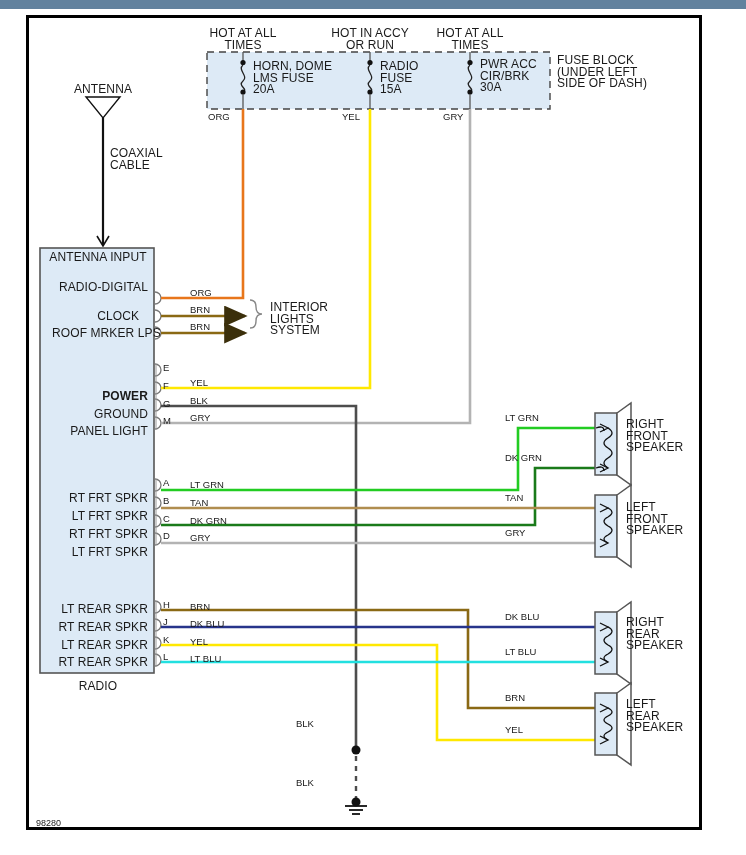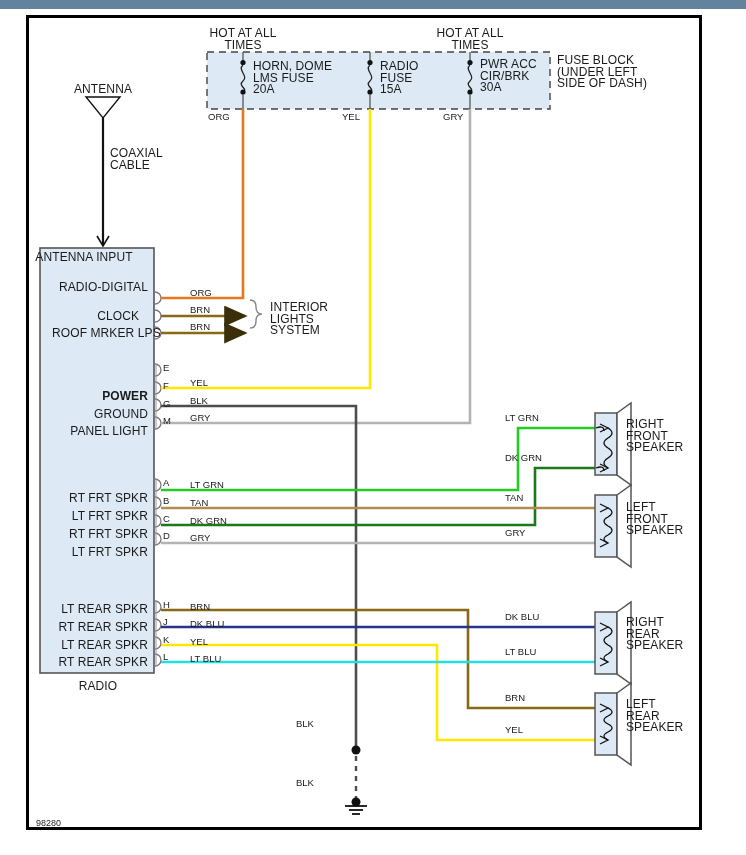--- a/index.html
+++ b/index.html
@@ -146,20 +146,22 @@
       <rect x="595" y="693" width="22" height="62" fill="#ddeaf6" stroke="#555" stroke-width="1.5"></rect>
       <path d="M617,693 L631,683 L631,765 L617,755 Z" fill="#fff" stroke="#555" stroke-width="1.5"></path>
       <path d="M600,704 L608,708 L600,712" fill="none" stroke="#111" stroke-width="1.3"></path>
       <path d="M600,736 L608,740 L600,744" fill="none" stroke="#111" stroke-width="1.3"></path>
       <path d="M608,708 q8,4 0,8 q-8,4 0,8 q8,4 0,8 q-8,4 0,8" fill="none" stroke="#111" stroke-width="1.3"></path>
     </g>
   </svg>
 
   <div class="lbl c" style="left:183px;top:28px;width:120px;">HOT AT ALL
 TIMES</div>
+  <div class="lbl c" style="left:310px;top:28px;width:120px;">HOT IN ACCY
+OR RUN</div>
   <div class="lbl c" style="left:410px;top:28px;width:120px;">HOT AT ALL
 TIMES</div>
 
   <div class="lbl" style="left:253px;top:61px;">HORN, DOME
 LMS FUSE
 20A</div>
   <div class="lbl" style="left:380px;top:61px;">RADIO
 FUSE
 15A</div>
   <div class="lbl" style="left:480px;top:59px;">PWR ACC
@@ -171,21 +173,21 @@
 SIDE OF DASH)</div>
 
   <div class="wlbl" style="left:208px;top:111px;">ORG</div>
   <div class="wlbl" style="left:342px;top:111px;">YEL</div>
   <div class="wlbl" style="left:443px;top:111px;">GRY</div>
 
   <div class="lbl c" style="left:53px;top:84px;width:100px;">ANTENNA</div>
   <div class="lbl" style="left:110px;top:148px;">COAXIAL
 CABLE</div>
 
-  <div class="lbl c" style="left:29px;top:252px;width:110px;">ANTENNA INPUT</div>
+  <div class="lbl c" style="left:43px;top:252px;width:110px;">ANTENNA INPUT</div>
   <div class="lbl c" style="left:42px;top:681px;width:112px;">RADIO</div>
 
   <div class="lbl r" style="left:44px;top:282px;width:104px;">RADIO-DIGITAL</div>
   <div class="lbl r" style="left:35px;top:311px;width:104px;text-align:right;">CLOCK</div>
   <div class="lbl r" style="left:52px;top:328px;width:104px;">ROOF MRKER LPS</div>
   <div class="lbl r" style="left:44px;top:391px;width:104px;font-weight:bold;">POWER</div>
   <div class="lbl r" style="left:44px;top:409px;width:104px;">GROUND</div>
   <div class="lbl r" style="left:44px;top:426px;width:104px;">PANEL LIGHT</div>
   <div class="lbl r" style="left:44px;top:493px;width:104px;">RT FRT SPKR</div>
   <div class="lbl r" style="left:44px;top:511px;width:104px;">LT FRT SPKR</div>

